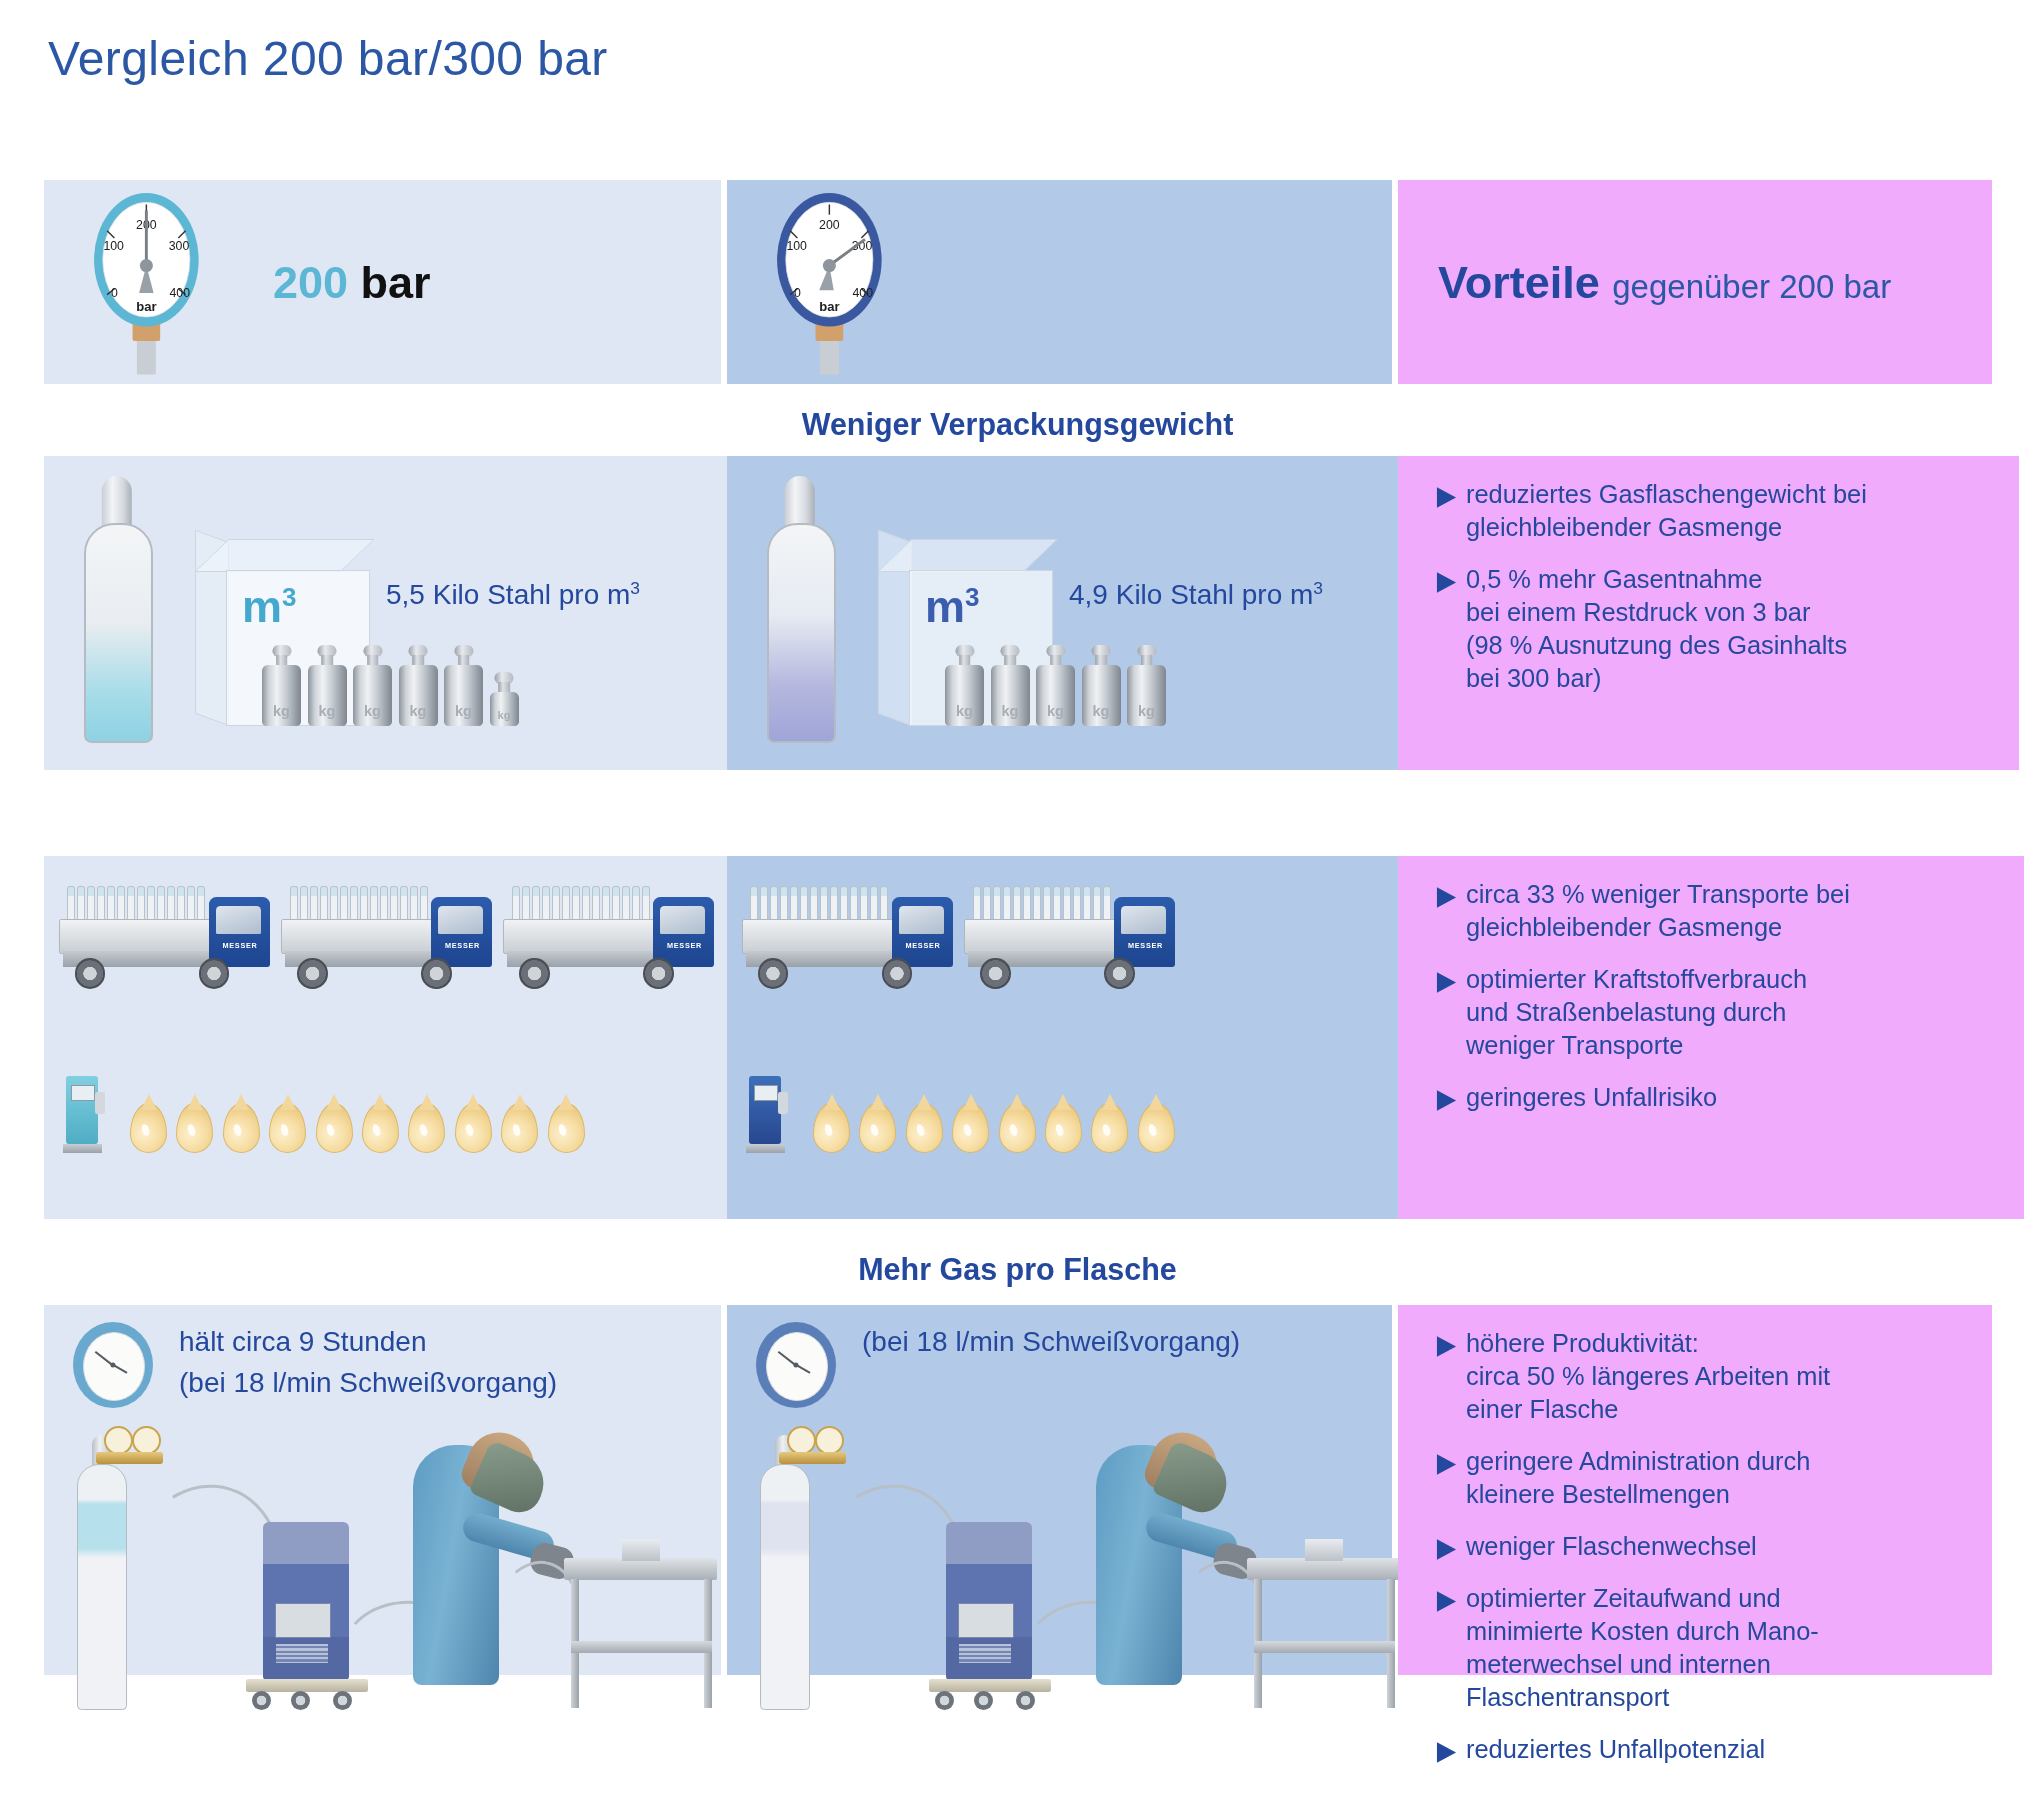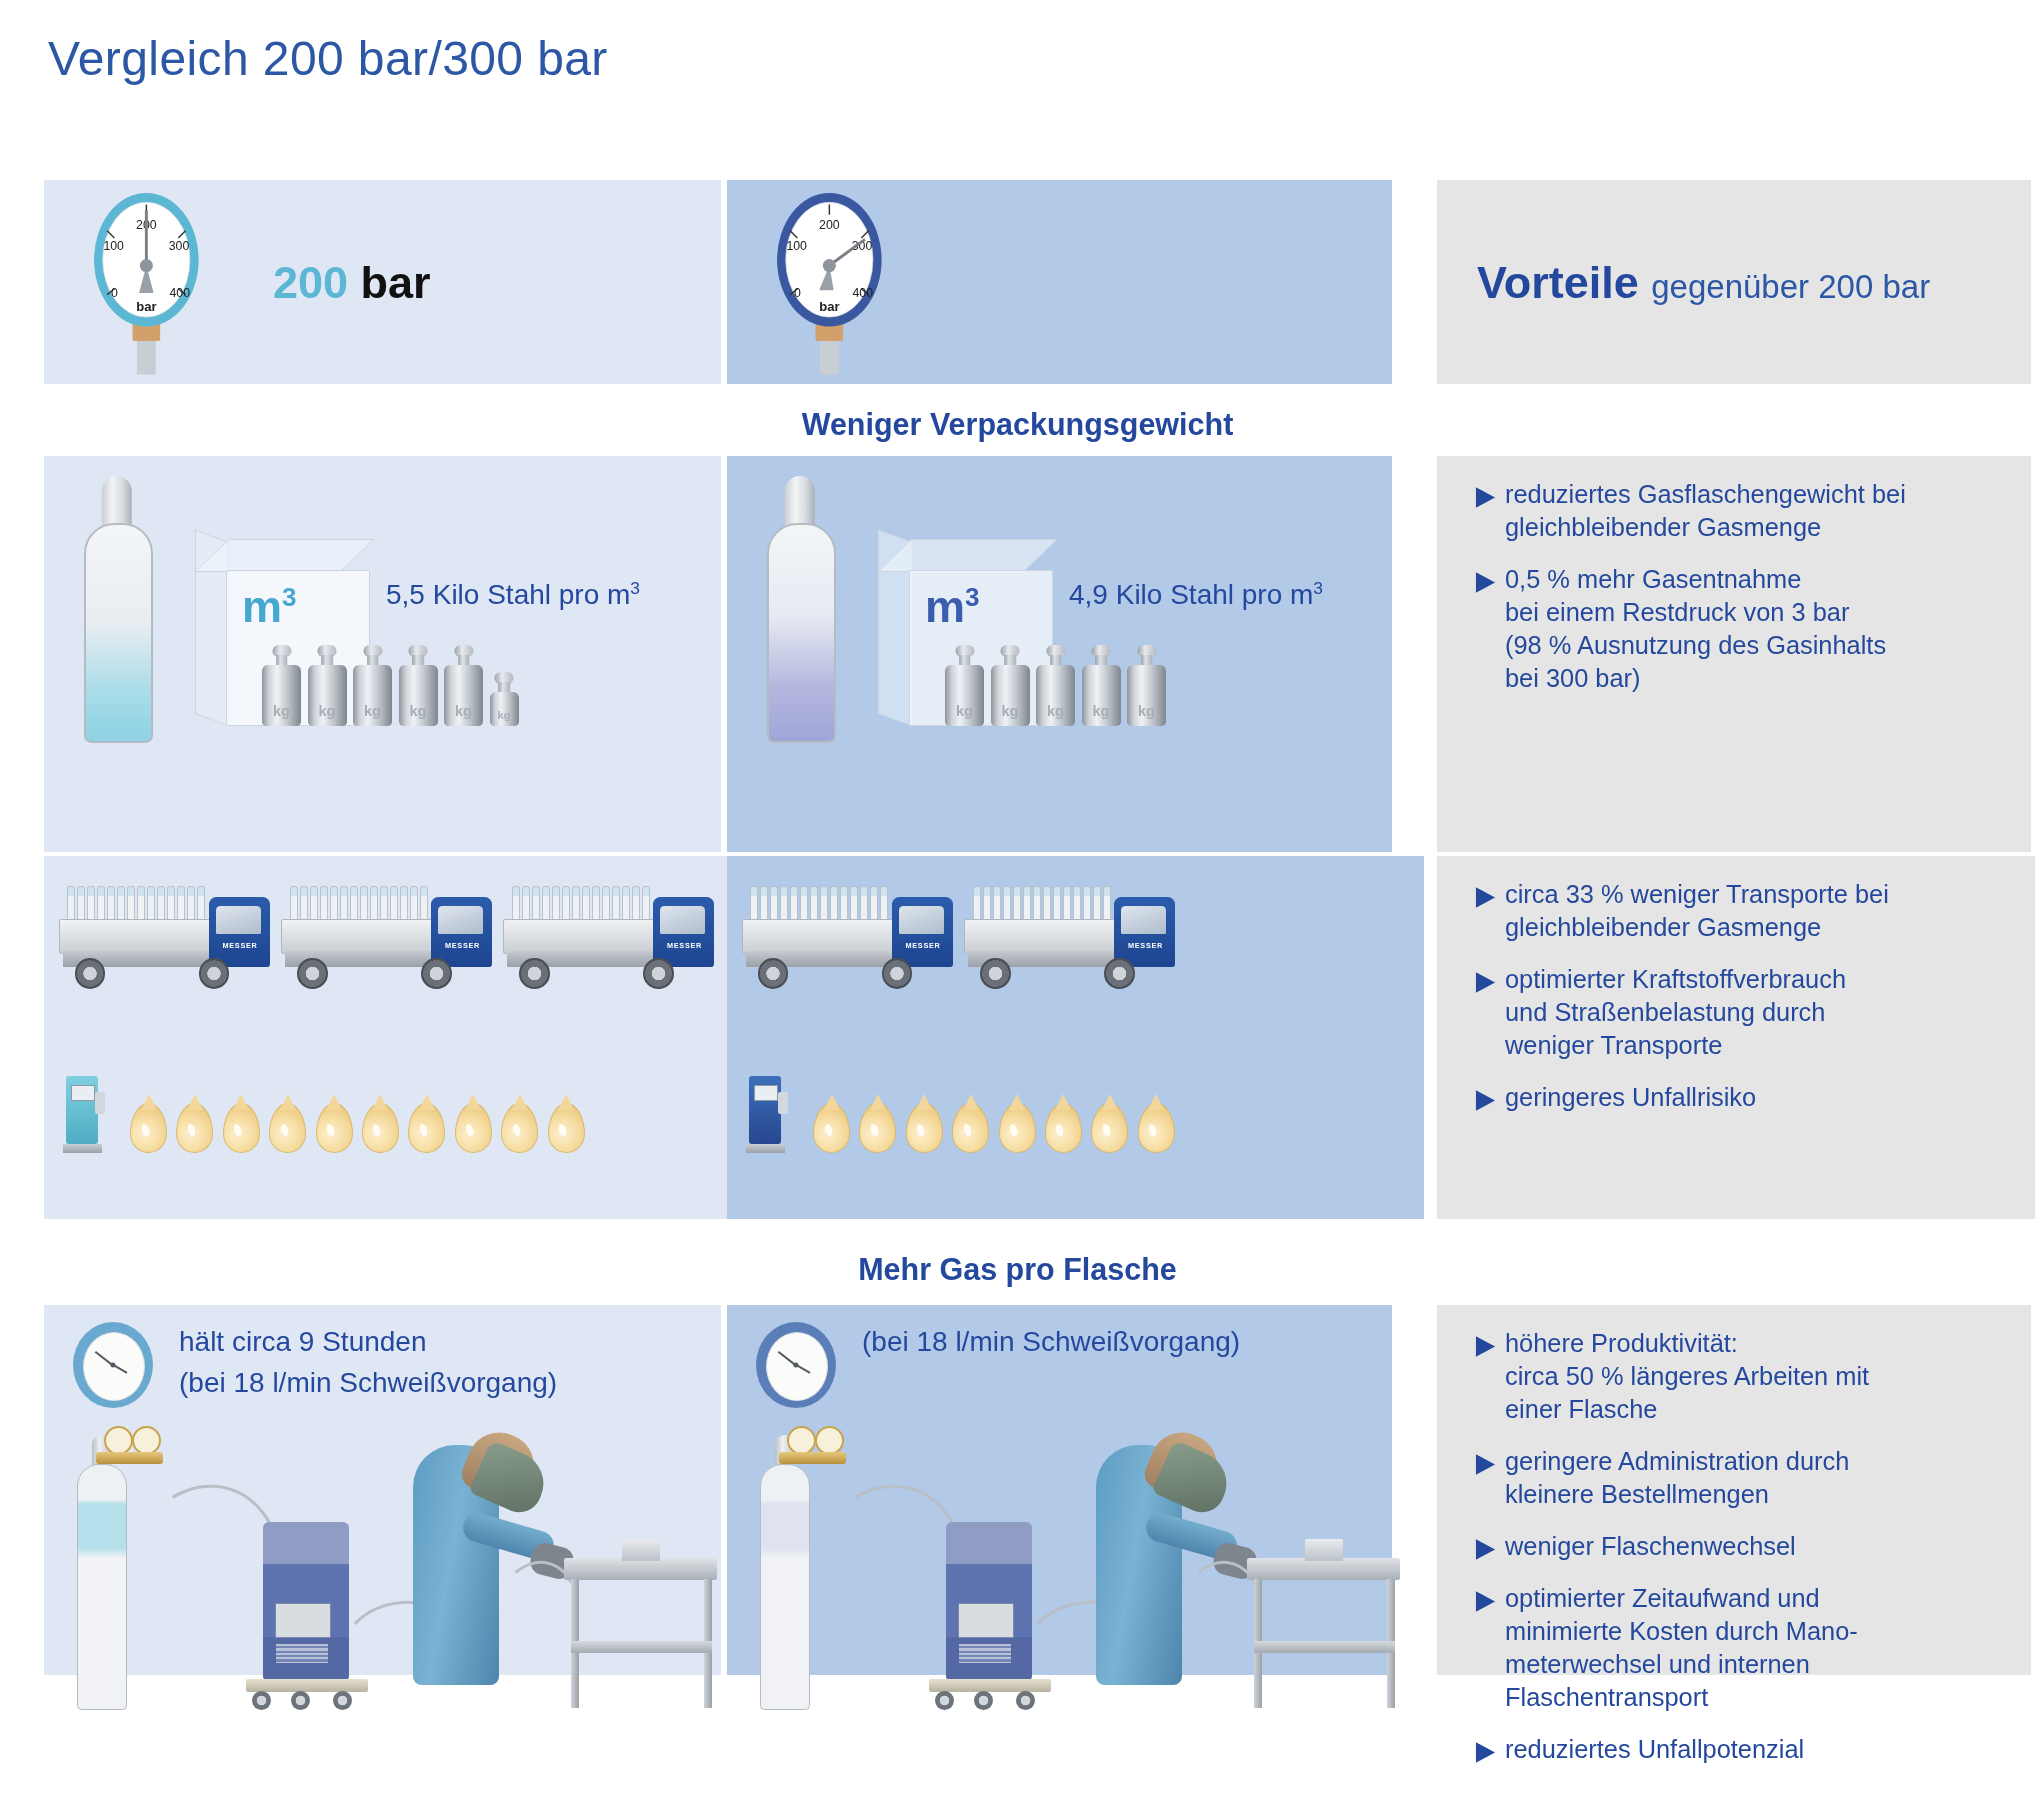--- a/index.html
+++ b/index.html
@@ -16,21 +16,21 @@
   .title{
     position:absolute;left:48px;top:30.5px;
     font-size:48px;font-weight:400;color:#2b57a5;
     letter-spacing:0.4px;white-space:nowrap;
   }
 
   
   .panel{position:absolute;}
   .col-200{background:#dfe7f4;}
   .col-300{background:#b3c9e8;}
-  .col-adv{background:#e5e5e5;margin-left:39px;}
+  .col-adv{background:#f0abfc;}
 
   
   .hdr{height:204px;top:180px;}
   .hdr-200{left:44px;width:677px;}
   .hdr-300{left:727px;width:665px;}
   .hdr-adv{left:1398px;width:594px;}
 
   .hdr-label{
     position:absolute;top:50%;transform:translateY(-50%);
     font-size:45px;font-weight:bold;white-space:nowrap;line-height:1;
@@ -44,21 +44,21 @@
   .adv-strong{color:#24489d;font-weight:bold;font-size:45px;}
   .adv-light{color:#2b57a5;font-weight:400;font-size:33px;}
 
   
   .sec-head{
     position:absolute;width:2035px;text-align:center;
     font-size:30.5px;font-weight:bold;color:#24489d;
   }
 
   
-  .row1{top:456px;height:396px;}
+  .row1{top:456px;height:314px;padding-left:27px;}
   .row2{top:856px;height:363px;padding-left:32px;}
   .row3{top:1305px;height:370px;}
   .b-200{left:44px;width:677px;}
   .b-300{left:727px;width:665px;}
   .b-adv{left:1398px;width:594px;}
 
   
   .bullets{position:absolute;left:36px;top:22px;right:14.5px;}
   .bullet{display:flex;margin-bottom:19px;}
   .bullet .tri{

